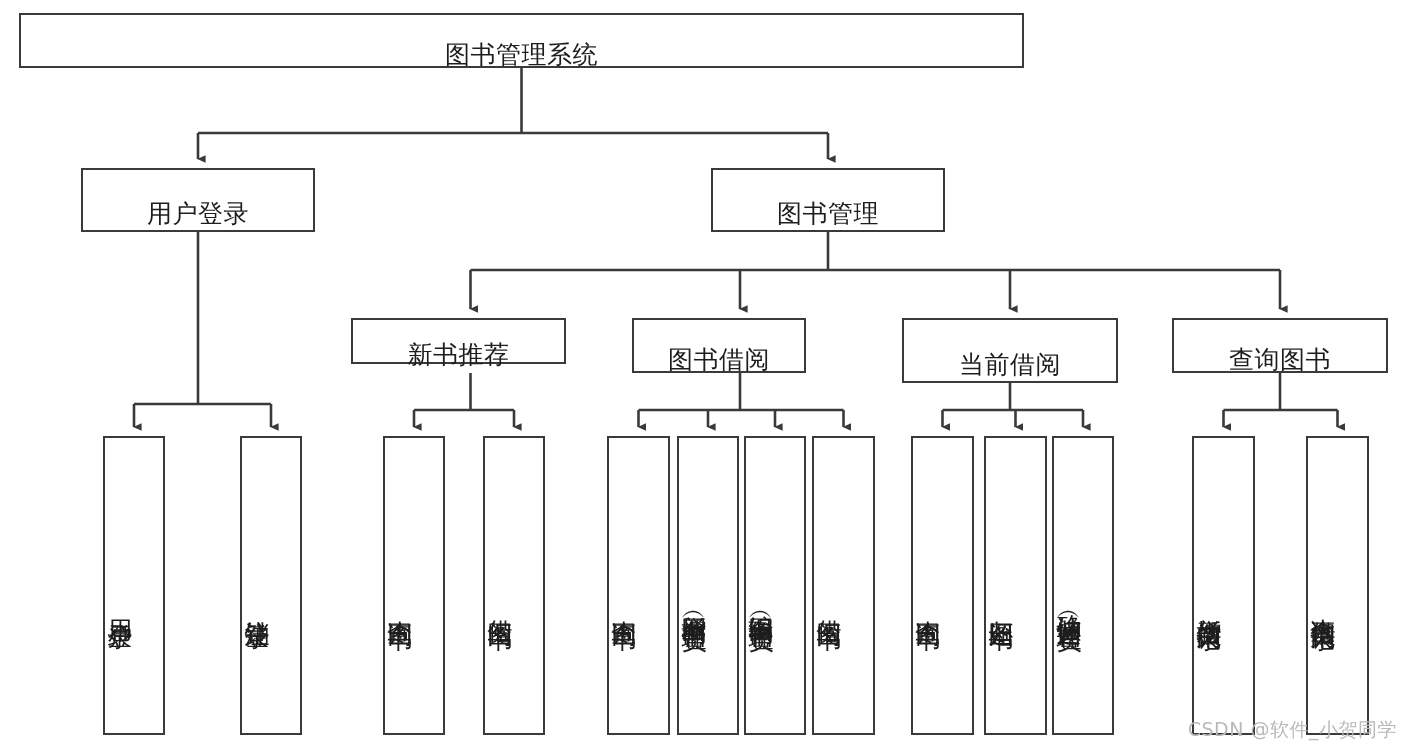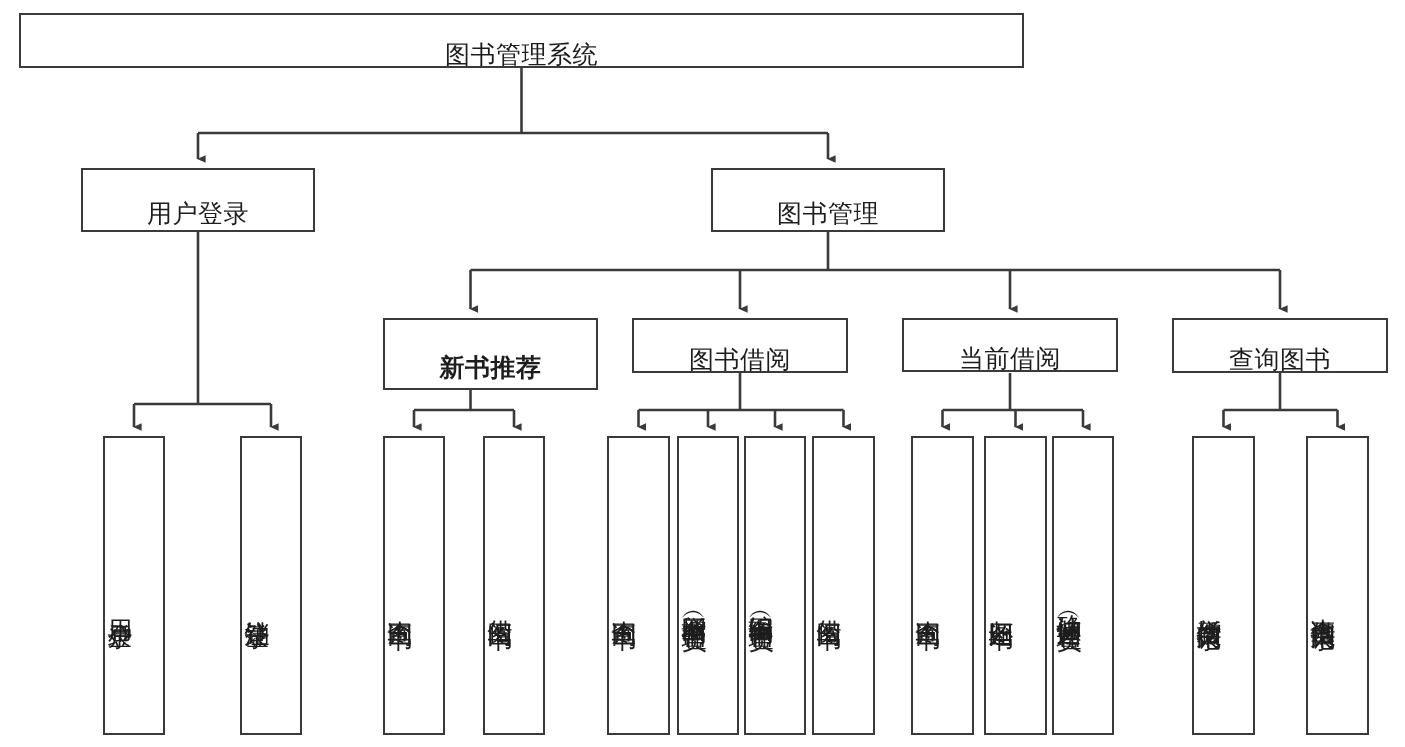--- a/index.html
+++ b/index.html
@@ -115,27 +115,27 @@
   <div id="node-layer">
       <div class="node" style="left: 19px; top: 13px; width: 1005px; height: 55px;">
         <span class="label">图书管理系统</span>
       </div>
       <div class="node" style="left: 81px; top: 168px; width: 234px; height: 64px;">
         <span class="label">用户登录</span>
       </div>
       <div class="node" style="left: 711px; top: 168px; width: 234px; height: 64px; justify-content: center;">
         <span class="label">图书管理</span>
       </div>
-      <div class="node" style="left: 383px; top: 318px; width: 215px; height: 72px; font-weight: bold;">
+      <div class="node" style="left: 351px; top: 318px; width: 215px; height: 46px;">
         <span class="label">新书推荐</span>
       </div>
-      <div class="node" style="left: 632px; top: 318px; width: 216px; height: 55px;">
+      <div class="node" style="left: 632px; top: 318px; width: 174px; height: 55px;">
         <span class="label">图书借阅</span>
       </div>
-      <div class="node" style="left: 902px; top: 318px; width: 216px; height: 54px;">
+      <div class="node" style="left: 902px; top: 318px; width: 216px; height: 65px;">
         <span class="label">当前借阅</span>
       </div>
       <div class="node" style="left: 1172px; top: 318px; width: 216px; height: 55px;">
         <span class="label">查询图书</span>
       </div>
       <div class="node vertical" style="left: 103px; top: 436px; width: 62px; height: 299px;">
         <span class="label">用户登录</span>
       </div>
       <div class="node vertical" style="left: 240px; top: 436px; width: 62px; height: 299px;">
         <span class="label">注销登录</span>
@@ -168,13 +168,14 @@
         <span class="label">确认归还（管理员）</span>
       </div>
       <div class="node vertical" style="left: 1192px; top: 436px; width: 63px; height: 299px;">
         <span class="label">新增借阅记录</span>
       </div>
       <div class="node vertical" style="left: 1306px; top: 436px; width: 63px; height: 299px;">
         <span class="label">查询借阅记录</span>
       </div>
     </div>
 
+  <div class="watermark">CSDN @软件_小贺同学</div>
 </div>
 
 </body></html>

